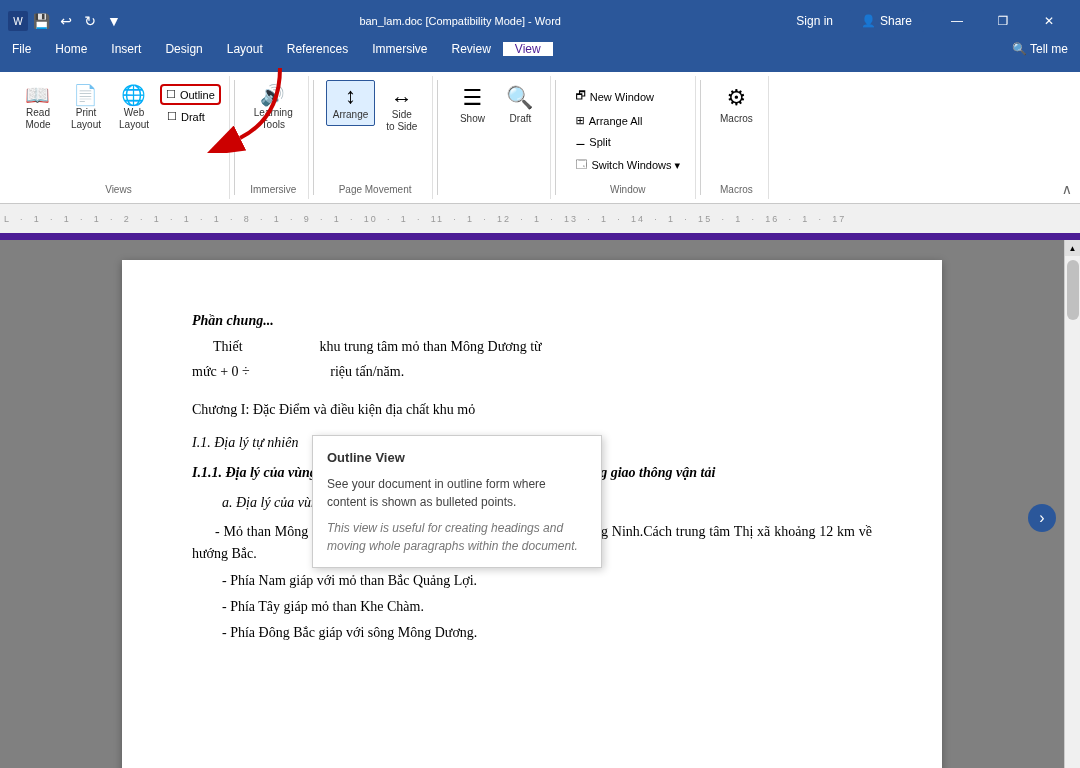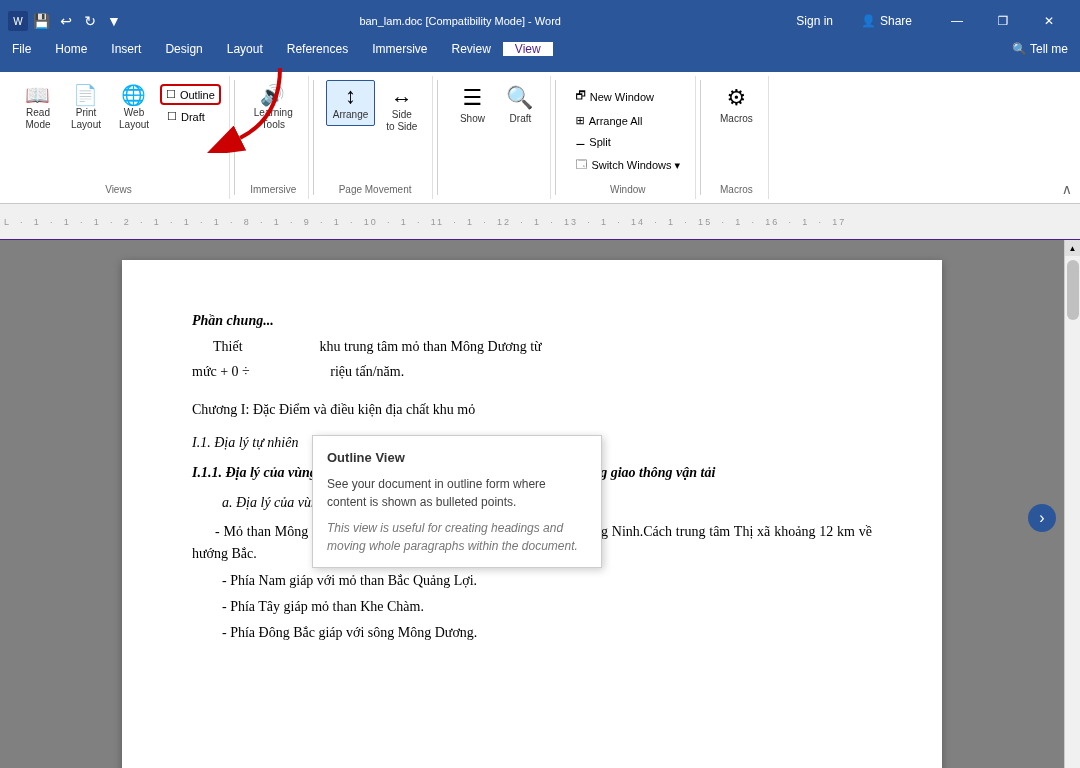--- a/index.html
+++ b/index.html
@@ -31,21 +31,21 @@
 
     .ribbon-btn { display: flex; flex-direction: column; align-items: center; justify-content: flex-start; padding: 4px 6px; cursor: pointer; border: 1px solid transparent; border-radius: 2px; min-width: 44px; gap: 2px; }
     .ribbon-btn.active { background: #ddeeff; border-color: #2b579a; }
     .ribbon-btn-icon { font-size: 20px; line-height: 1; }
     .ribbon-btn-label { font-size: 10px; text-align: center; line-height: 1.2; color: #333; }
 
     .ribbon-btn-small { display: flex; align-items: center; gap: 4px; padding: 2px 6px; cursor: pointer; border: 1px solid transparent; border-radius: 2px; font-size: 11px; white-space: nowrap; }
     .ribbon-btn-small.outlined { border: 2px solid #c00; border-radius: 4px; padding: 2px 4px; }
 
     
-    .ruler { background: #f0f0f0; height: 36px; border-bottom: 1px solid #4c1d95; display: flex; align-items: center; padding: 8px 4px; font-size: 10px; color: #666; position: relative; overflow: hidden; }
+    .ruler { background: #f0f0f0; height: 36px; border-bottom: 7px solid #4c1d95; display: flex; align-items: center; padding: 8px 4px; font-size: 10px; color: #666; position: relative; overflow: hidden; }
 
     
     .doc-area { display: flex; background: #808080; height: calc(768px - 42px - 30px - 28px - 90px - 22px); overflow: hidden; }
     .doc-scroll { flex: 1; overflow: hidden; display: flex; justify-content: center; padding: 20px 0; position: relative; }
     .doc-page { background: white; width: 820px; min-height: 600px; padding: 50px 70px; box-shadow: 0 2px 8px rgba(0,0,0,0.3); font-family: 'Times New Roman', serif; font-size: 14px; line-height: 1.6; position: relative; }
 
     
     .scrollbar-right { width: 16px; background: #f0f0f0; border-left: 1px solid #ccc; display: flex; flex-direction: column; align-items: center; }
     .scroll-arrow { width: 16px; height: 16px; background: #e0e0e0; display: flex; align-items: center; justify-content: center; font-size: 8px; cursor: pointer; }
     .scroll-thumb { width: 12px; height: 60px; background: #c0c0c0; border-radius: 6px; margin: 2px auto; }

